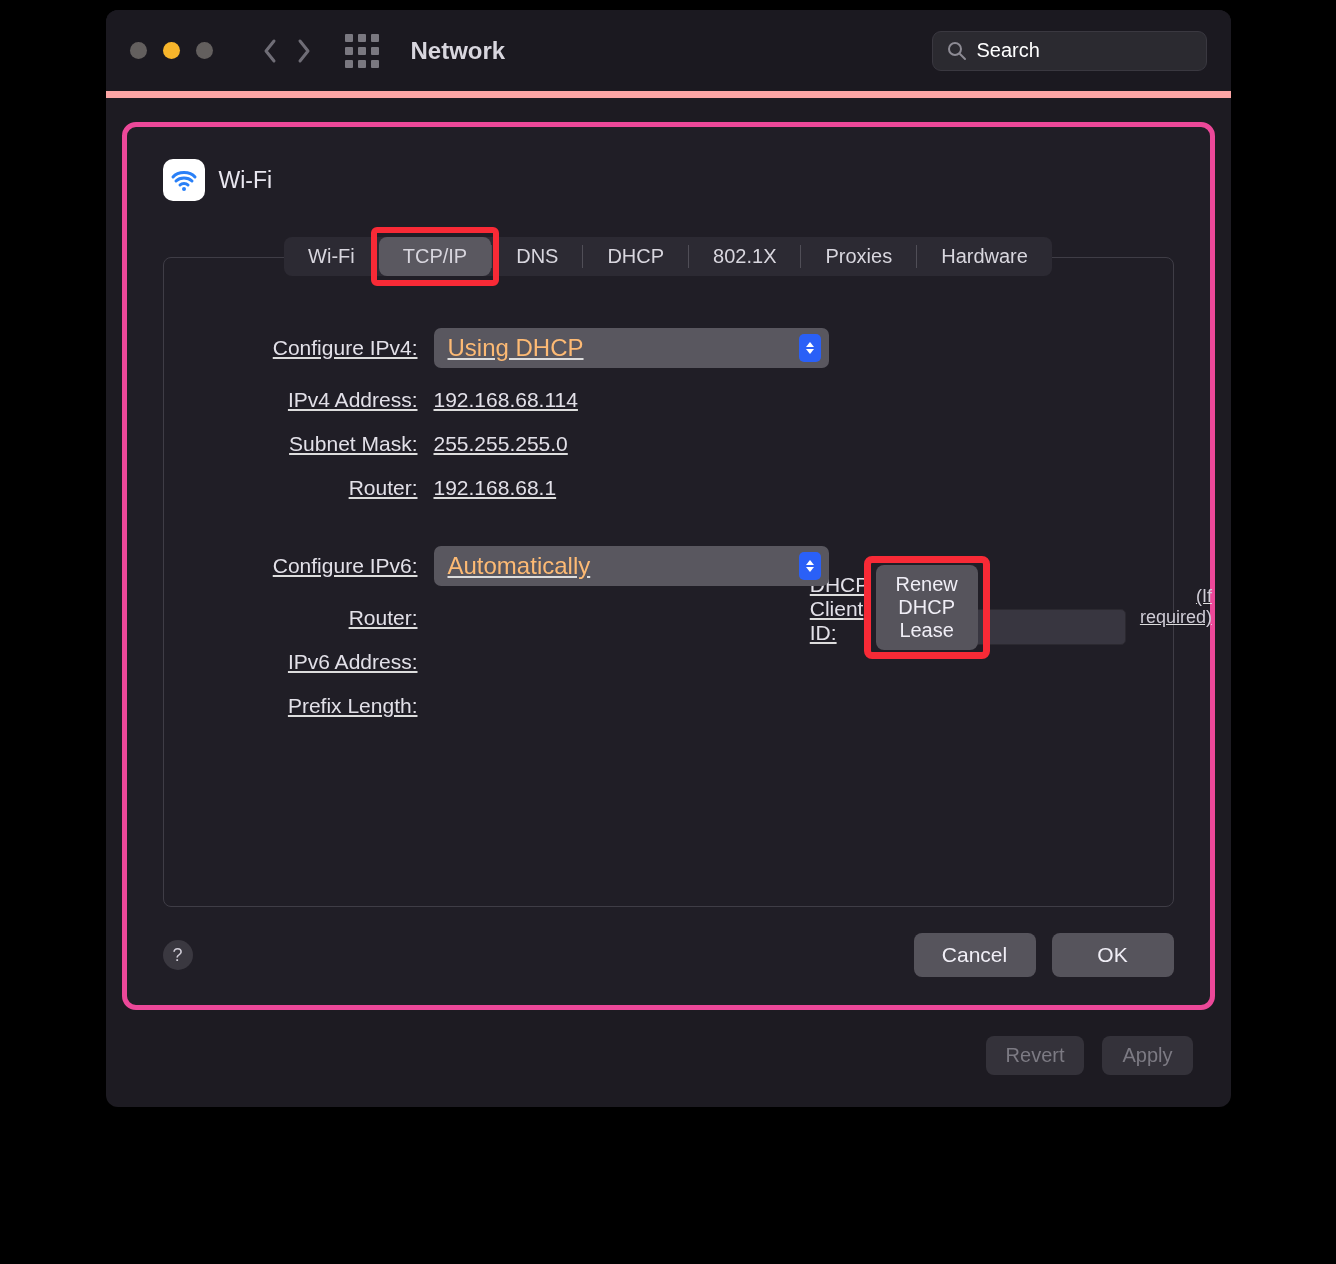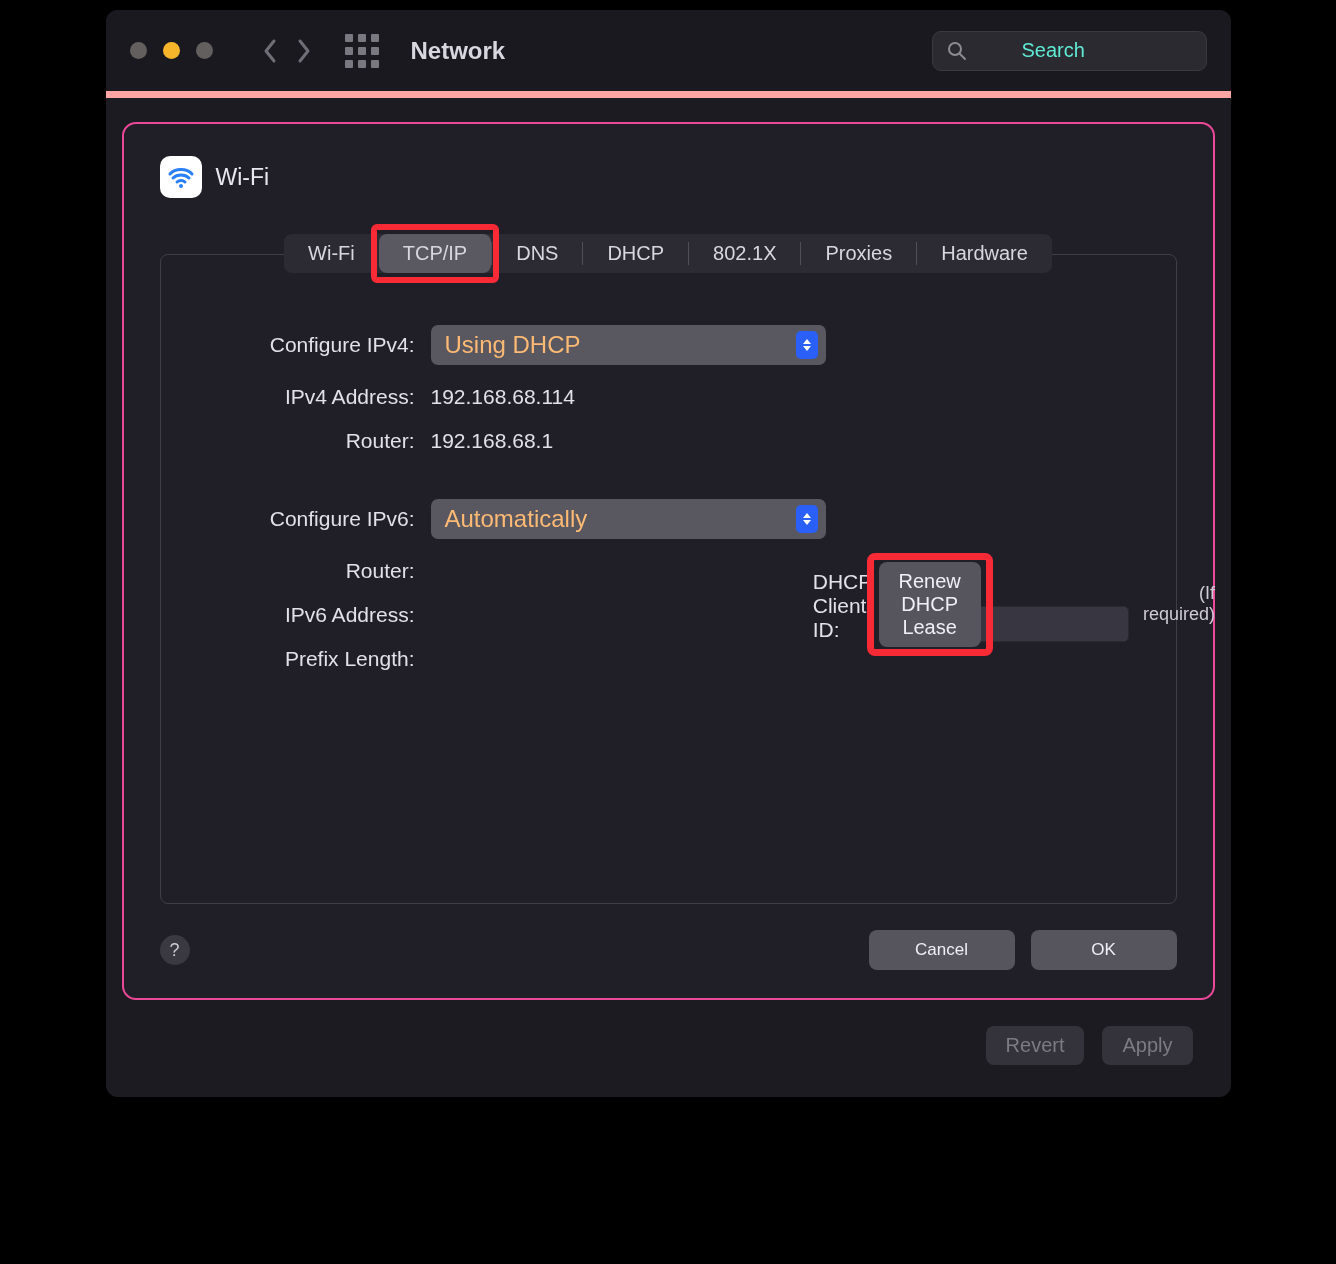--- a/index.html
+++ b/index.html
@@ -66,26 +66,26 @@
     border: 1px solid #3a3840;
     border-radius: 9px;
     display: flex;
     align-items: center;
     padding: 0 14px;
     gap: 10px;
     color: #8d8b94;
     font-size: 20px;
   }
   .search svg { flex-shrink:0; }
-  .search .placeholder { color:#5eead4;margin-left:45px; }
+  .search .placeholder { color:#ffffff; }
 
   .sheet {
     margin: 24px 16px 0 16px;
     background: #201e26;
-    border: 2px solid #ec4899;
+    border: 5px solid #ec4899;
     border-radius: 14px;
     padding: 32px 36px 28px;
     position: relative;
   }
   .sheet-header {
     display: flex;
     align-items: center;
     gap: 14px;
     margin-bottom: 18px;
   }
@@ -132,20 +132,21 @@
   }
 
   .content-box {
     border: 1px solid #3f3d46;
     border-radius: 8px;
     padding: 70px 20px 20px;
     margin-top: -1px;
     min-height: 650px;
     display: flex;
     gap: 20px;
+    text-decoration: underline;
   }
   .left-col { flex: 1; }
   .right-col {
     width: 285px;
     display:flex; flex-direction:row; align-items:center;
     gap: 14px;
   }
   .form-row {
     display:flex; align-items:center;
     margin-bottom: 20px;
@@ -231,21 +232,21 @@
   .help-btn {
     width: 30px; height:30px;
     border-radius: 50%;
     background: #3a3840;
     color:#cfccd6;
     font-size:18px;
     display:flex;align-items:center;justify-content:center;
     cursor:pointer;
   }
   .sheet-footer .spacer { flex:1; }
-  .sheet-footer .btn { width: 146px; text-align:center; padding:10px 0; font-size:17px; }
+  .sheet-footer .btn { width: 122px; text-align:center; padding:10px 0; font-size:21px; }
   .sheet-footer .btn + .btn { margin-left: 16px; }
 
   .window-footer {
     display:flex;
     justify-content:flex-end;
     gap: 18px;
     padding: 26px 38px 32px;
   }
   .window-footer .btn {
     background:#34323a;
@@ -336,20 +337,24 @@
                 <span class="dn"></span>
               </div>
           </div>
         </div>
 
         <div class="form-row">
           <div class="form-label">IPv4 Address:</div>
           <div class="form-value">192.168.68.114</div>
         </div>
 
+        <div class="form-row">
+          <div class="form-label">Subnet Mask:</div>
+          <div class="form-value">255.255.255.0</div>
+        </div>
 
         <div class="form-row" style="margin-bottom:46px;">
           <div class="form-label">Router:</div>
           <div class="form-value">192.168.68.1</div>
         </div>
 
         <div class="form-row">
           <div class="form-label">Configure IPv6:</div>
           <div class="select">
             <span>Automatically</span>

